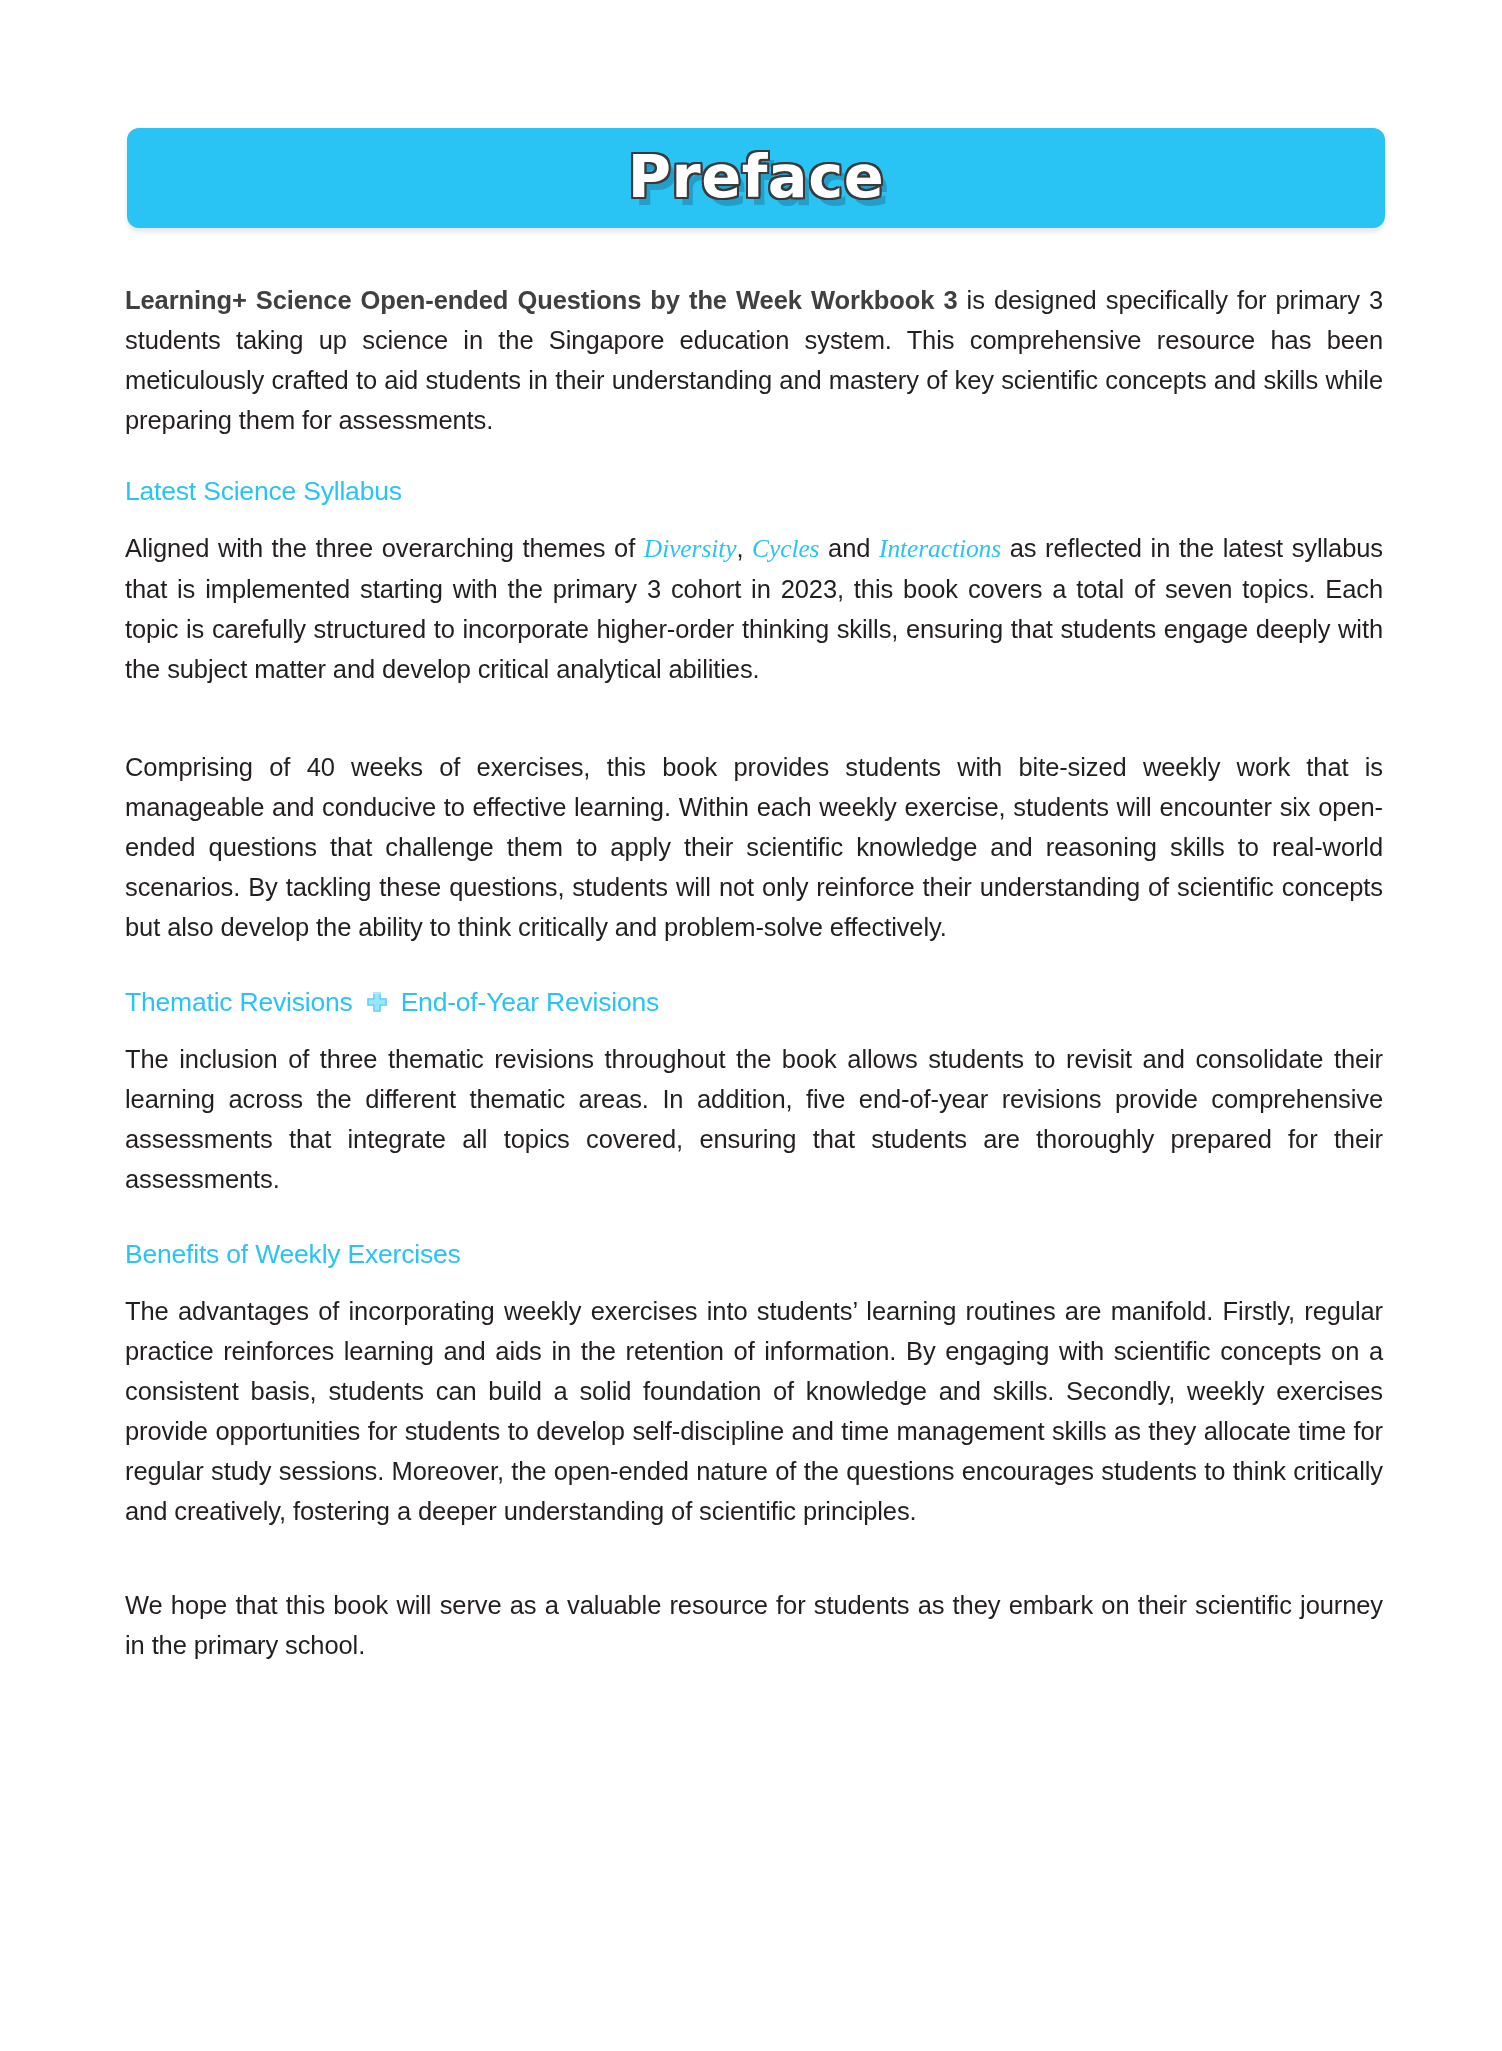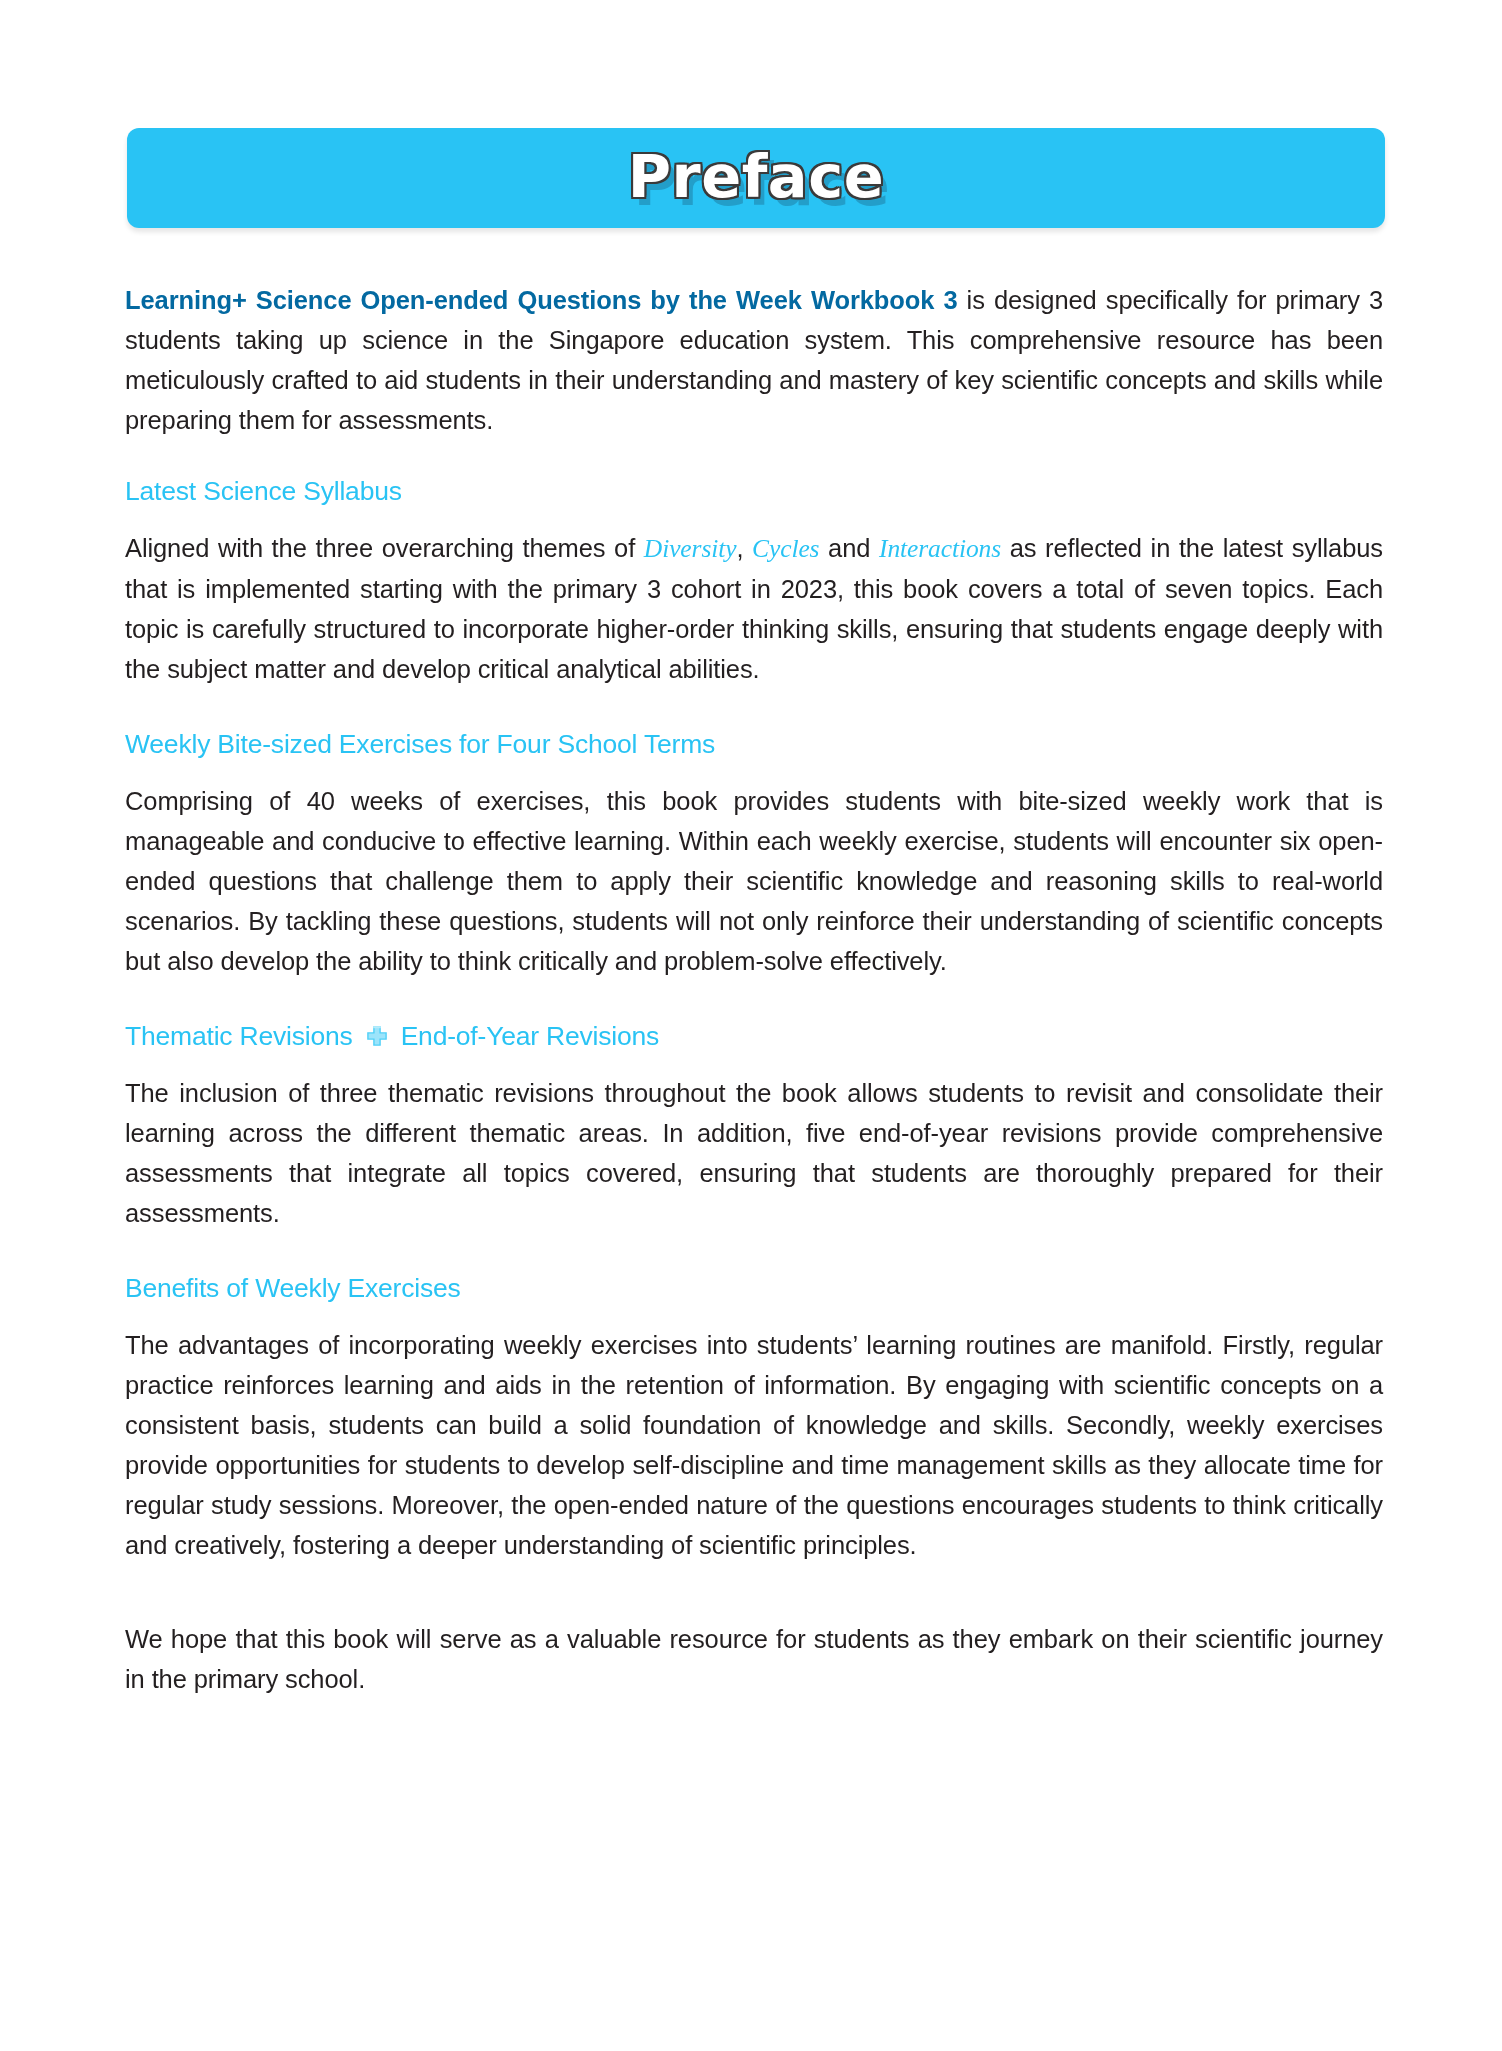--- a/index.html
+++ b/index.html
@@ -71,21 +71,21 @@
     font-size: 25.5px;
     line-height: 40px;
     color: #231f20;
     text-align: justify;
     text-justify: inter-word;
     letter-spacing: -0.1px;
   }
 
   .lead-bold {
     font-weight: bold;
-    color: #0369a1;
+    color: #404040;
   }
 
   .term {
     color: #29c3f4;
     font-style: italic;
     font-family: Liberation Serif, serif;
   }
 
   h2.section-heading {
     margin: 0;
@@ -135,23 +135,20 @@
     <h2 class="section-heading">
         <span>Latest Science Syllabus</span>
       </h2>
 
     <div class="gap-head"></div>
 
     <p class="para"><span>Aligned with the three overarching themes of </span><span class="term">Diversity</span><span>, </span><span class="term">Cycles</span><span> and </span><span class="term">Interactions</span><span> as reflected in the latest syllabus that is implemented starting with the primary 3 cohort in 2023, this book covers a total of seven topics. Each topic is carefully structured to incorporate higher-order thinking skills, ensuring that students engage deeply with the subject matter and develop critical analytical abilities.</span></p>
 
     <div class="gap-sec"></div>
 
-    <h2 class="section-heading">
-        <span>Weekly Bite-sized Exercises for Four School Terms</span>
-      </h2>
 
     <div class="gap-head"></div>
 
     <p class="para">Comprising of 40 weeks of exercises, this book provides students with bite-sized weekly work that is manageable and conducive to effective learning. Within each weekly exercise, students will encounter six open-ended questions that challenge them to apply their scientific knowledge and reasoning skills to real-world scenarios. By tackling these questions, students will not only reinforce their understanding of scientific concepts but also develop the ability to think critically and problem-solve effectively.</p>
 
     <div class="gap-sec"></div>
 
     <h2 class="section-heading">
         <span>Thematic Revisions</span>
         <span class="plus-icon">

